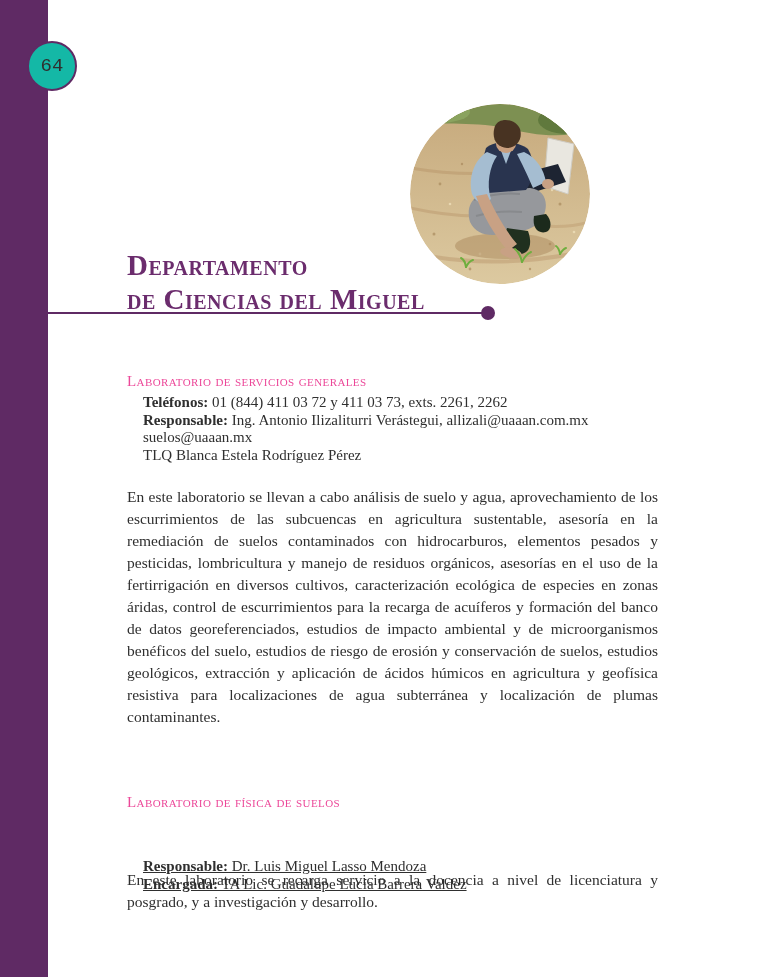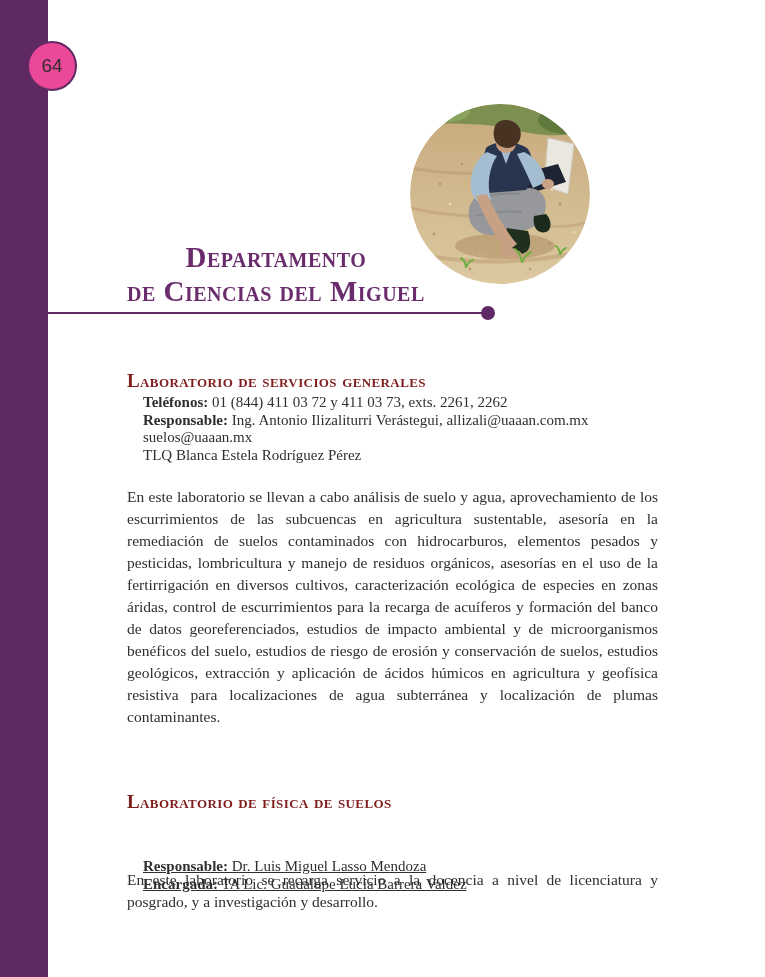--- a/index.html
+++ b/index.html
@@ -16,71 +16,70 @@
   .accent-bar {
     position: absolute; left: 0; top: 0;
     width: 48px; height: 977px;
     background: #5f2a64;
   }
 
   
   .page-badge {
     position: absolute; left: 27px; top: 41px;
     width: 50px; height: 50px;
-    background: #ec4899;
+    background: #14b8a6;
     border: 2px solid #5f2a64;
     border-radius: 50%;
     display: flex; align-items: center; justify-content: center;
     box-sizing: border-box;
-    font-family: Liberation Sans, sans-serif;
+    font-family: Liberation Mono, monospace;
     font-size: 19px; color: #2f2f2f;
   }
 
   
   .photo-circle {
     position: absolute; left: 410px; top: 104px;
     width: 180px; height: 180px;
     border-radius: 50%;
     overflow: hidden;
   }
   .photo-circle svg { display: block; }
 
   
   .dept-title {
-    position: absolute; left: 127px; top: 240px;
+    position: absolute; left: 127px; top: 248px;
     font-variant: small-caps;
     font-weight: bold;
     color: #6b2c6d;
     font-size: 29px;
     line-height: 34px;
     letter-spacing: 0.5px;
-    text-align: center;
   }
 
   
   .title-rule {
     position: absolute; left: 48px; top: 312px;
     width: 440px; height: 2px;
     background: #5f2a64;
   }
   .title-rule-dot {
     position: absolute; left: 481px; top: 306px;
     width: 14px; height: 14px;
     border-radius: 50%;
     background: #5f2a64;
   }
 
   .content { position: absolute; left: 127px; width: 531px; }
 
   .sec-heading {
     font-variant: small-caps;
-    font-weight: bold;
-    font-size: 19px;
+    font-weight: normal;
+    font-size: 15px;
     line-height: 20px;
-    color: #7f1d1d;
+    color: #ec4899;
     letter-spacing: 0.4px;
   }
   .info-lines { margin-top: 3px; }
   .info-line {
     font-size: 15px;
     line-height: 17.5px;
     color: #2f2f2f;
     margin-left: 16px;
   }
   .info-line b { font-weight: bold; }

